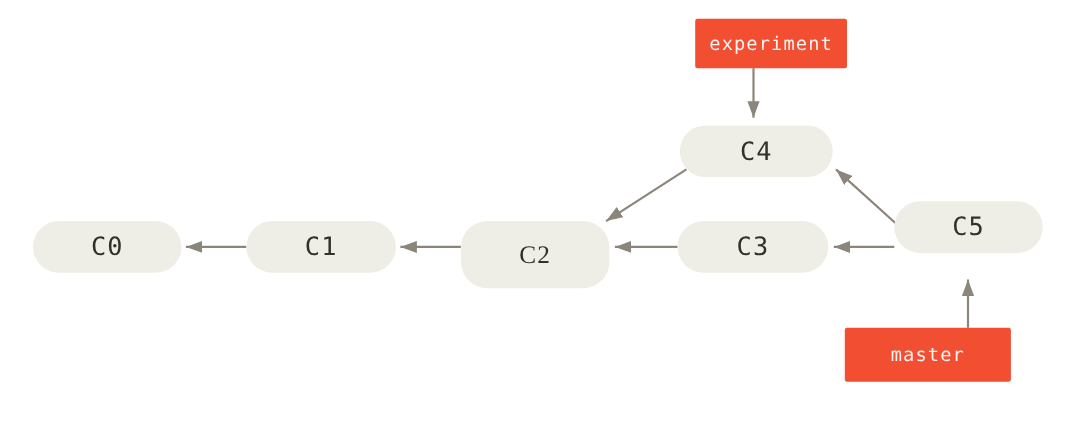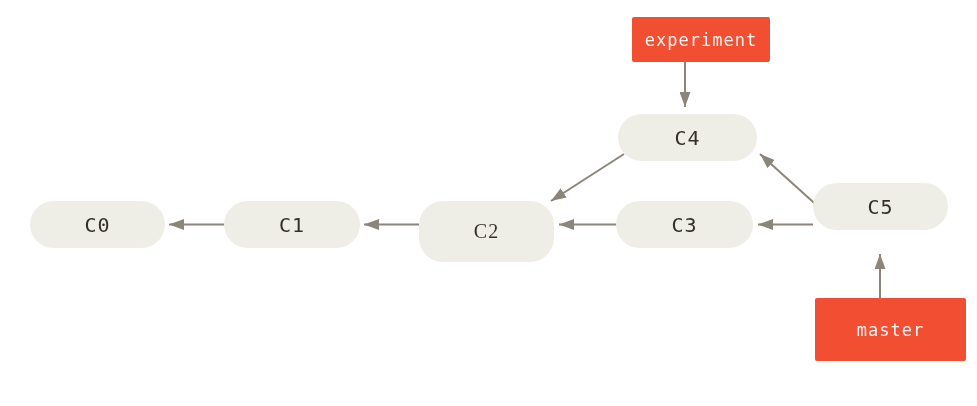--- a/index.html
+++ b/index.html
@@ -18,21 +18,21 @@
     pointer-events:none;
   }
   .commit-pill{
     position:absolute;
     display:flex;
     align-items:center;
     justify-content:center;
     background:var(--node-fill,#efeee6);
     color:var(--node-text,#33302a);
     border-radius:24px;
-    font-size:20px;
+    font-size:23px;
     letter-spacing:1px;
   }
   .branch-box{
     position:absolute;
     display:flex;
     align-items:center;
     justify-content:center;
     background:var(--branch-fill,#f14e32);
     color:var(--branch-text,#f7f3f1);
     font-size:17px;
@@ -73,16 +73,16 @@
   </svg>
 
   <div id="nodes-layer">
       <div class="commit-pill" style="left: 30px; top: 201px; width: 135px; height: 47px;">C0</div>
       <div class="commit-pill" style="left: 224px; top: 201px; width: 136px; height: 47px; text-align: center;">C1</div>
       <div class="commit-pill" style="left: 419px; top: 201px; width: 135px; height: 61px; font-family: Liberation Serif, serif;">C2</div>
       <div class="commit-pill" style="left: 616px; top: 201px; width: 137px; height: 47px; text-align: right;">C3</div>
       <div class="commit-pill" style="left: 618px; top: 114px; width: 139px; height: 47px;">C4</div>
       <div class="commit-pill" style="left: 813px; top: 183px; width: 135px; height: 47px;">C5</div>
       <div class="branch-box" style="left: 616px; top: 17px; width: 138px; height: 45px; margin-left: 16px;">experiment</div>
-      <div class="branch-box" style="left: 815px; top: 298px; width: 151px; height: 63px;">master</div>
+      <div class="branch-box" style="left: 768px; top: 298px; width: 151px; height: 49px;">master</div>
     </div>
 
 </div>
 
 </body></html>

